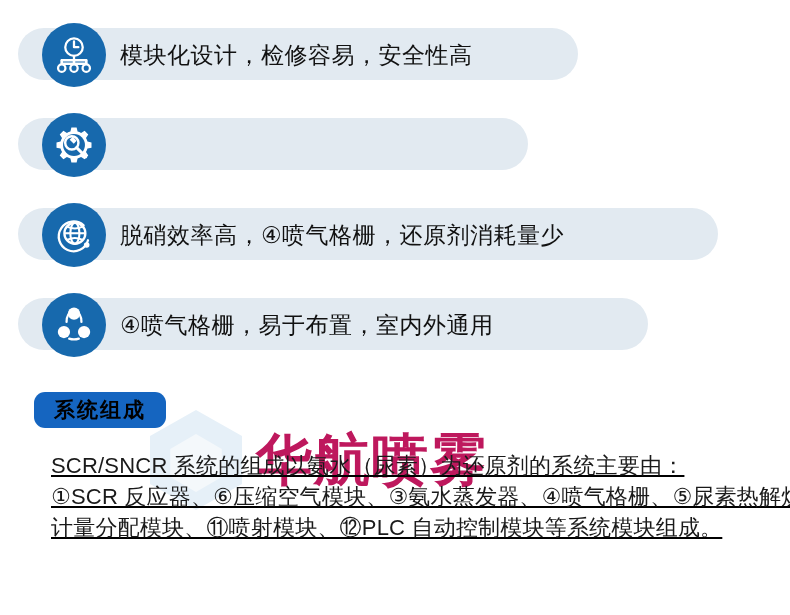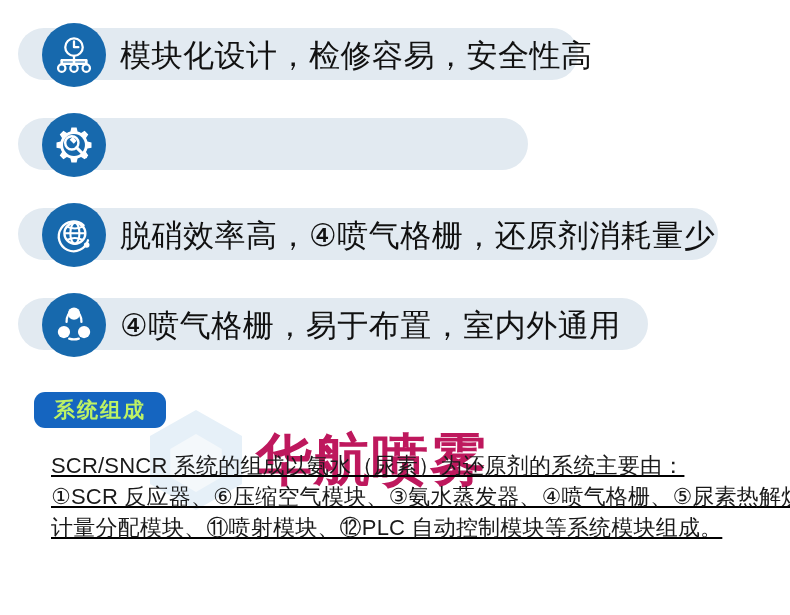--- a/index.html
+++ b/index.html
@@ -88,38 +88,38 @@
     background: #1769ad;
     display: flex;
     align-items: center;
     justify-content: center;
     flex: 0 0 auto;
   }
   .feature-text {
     position: relative;
     z-index: 3;
     margin-left: 14px;
-    font-size: 31px;
+    font-size: 23px;
     color: #111111;
     letter-spacing: 0.5px;
     white-space: nowrap;
     line-height: 1;
   }
 
   
   .section {
     position: relative;
     z-index: 2;
     margin-top: 22px;
     padding-left: 34px;
   }
   .badge {
     display: inline-block;
     background: #1565c0;
-    color: #bef264;
+    color: #000000;
     font-size: 21px;
     font-weight: bold;
     letter-spacing: 2px;
     padding: 6px 20px 7px 20px;
     border-radius: 11px;
     line-height: 1.1;
   }
 
   
   .body-text {

